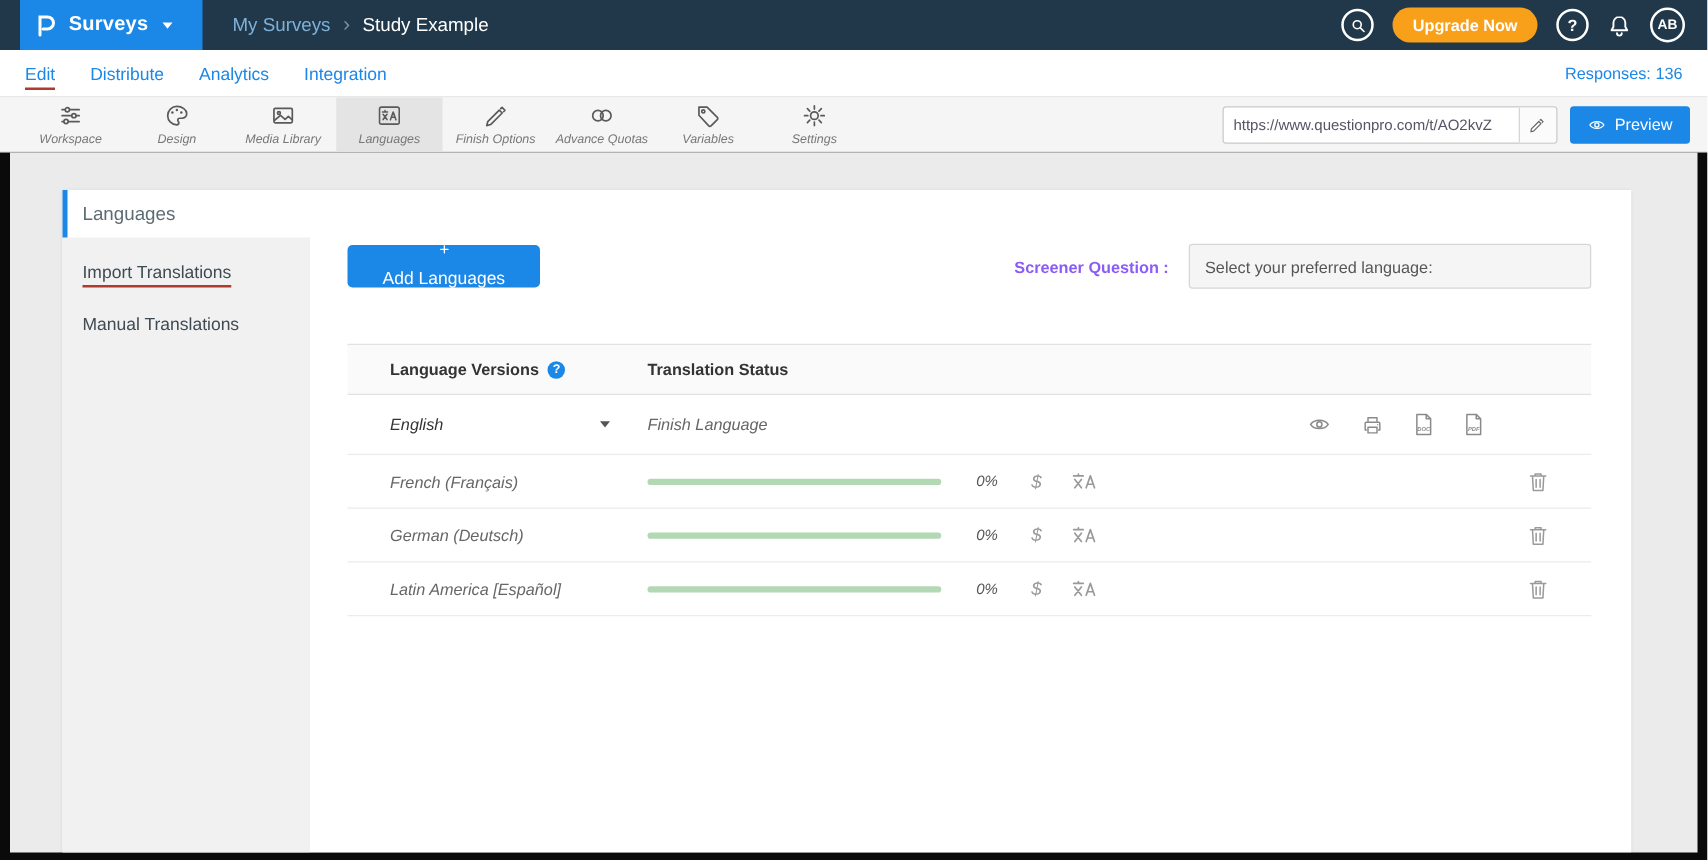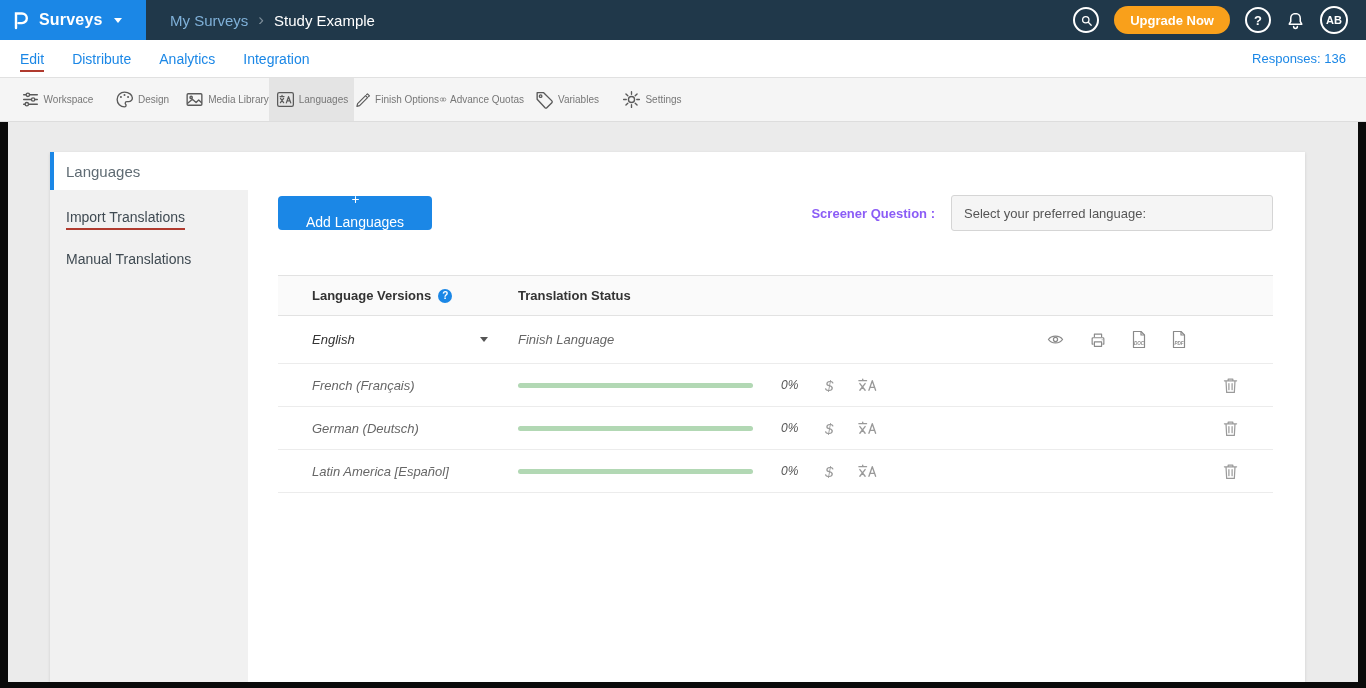--- a/index.html
+++ b/index.html
@@ -1,20 +1,20 @@
 <!DOCTYPE html>
 <html><head>
 <meta charset="utf-8">
 <style>
   * { box-sizing: border-box; margin: 0; padding: 0; }
   html,body { width:1366px; height:688px; overflow:hidden;
     font-family:"Liberation Sans", sans-serif; background:#fff; }
 
   
-  .topbar { height:40px; background:#20384a; display:flex; align-items:center; color:#fff; }
+  .topbar { height:40px; background:#20384a; display:flex; align-items:center; color:#fff;padding-left:16px; }
   .logo-box { width:146px; height:100%; background:#1b87e6; display:flex; align-items:center;
     padding:0 12px; gap:9px; cursor:pointer; }
   .logo-glyph svg { display:block; }
   .brand { font-size:16px; font-weight:bold; letter-spacing:.2px; }
   .tri-down-w { width:0; height:0; border-left:4px solid transparent; border-right:4px solid transparent;
     border-top:5px solid #fff; margin-left:2px; }
   .crumbs { display:flex; align-items:center; gap:10px; margin-left:24px; font-size:15px; }
   .crumb-parent { color:#7fb0d8; cursor:pointer; }
   .crumb-sep { color:#7d8d99; font-size:17px; }
   .crumb-current { color:#fff;text-align:center; }
@@ -30,22 +30,22 @@
   
   .navbar { height:38px; background:#fff; border-bottom:1px solid #e1e1e1; display:flex;
     align-items:center; padding:0 20px; gap:28px; }
   .nav-tab { color:#1b87e6; font-size:14px; cursor:pointer; }
   .u-red { border-bottom:2px solid #b03a2e; padding-bottom:3px; }
   .responses { margin-left:auto; color:#1b87e6; font-size:13px; }
 
   
   .toolbar { height:44px; background:#f5f5f5; border-bottom:1px solid #ddd; display:flex;
     align-items:stretch; padding-left:14px; }
-  .tool { width:85px; display:flex; flex-direction:row; align-items:center; justify-content:center;
-    gap:3px; cursor:pointer; color:#5a5a5a; }
+  .tool { width:85px; display:flex; flex-direction:column; align-items:center; justify-content:center;
+    gap:3px; cursor:pointer; color:#5a5a5a;font-style:italic; }
   .tool.active { background:#e4e4e4; }
   .tool svg { display:block; }
   .tool-label { font-size:10px; color:#777; white-space:nowrap; }
   .tb-right { margin-left:auto; display:flex; align-items:center; gap:10px; padding-right:14px; }
   .url-box { width:268px; height:30px; background:#fff; border:1px solid #c9c9c9; border-radius:3px;
     display:flex; align-items:center; overflow:hidden; }
   .url-box input { flex:1; border:none; outline:none; font-size:12px; color:#556; padding:0 8px;
     font-family:inherit; background:transparent; }
   .url-edit { width:30px; height:100%; border-left:1px solid #d5d5d5; background:#fbfbfb;
     display:flex; align-items:center; justify-content:center; cursor:pointer; color:#666; }
@@ -207,20 +207,38 @@
     <span class="tool-label">Variables</span>
   </div>
   <div class="tool">
     <svg width="21" height="21" viewBox="0 0 20 20" fill="none" stroke="currentColor" stroke-width="1.3" stroke-linecap="round">
       <circle cx="10" cy="10" r="2.9"></circle>
       <path d="M10 2.5 V5 M10 15 V17.5 M2.5 10 H5 M15 10 H17.5 M4.7 4.7 L6.5 6.5 M13.5 13.5 L15.3 15.3 M15.3 4.7 L13.5 6.5 M6.5 13.5 L4.7 15.3"></path>
     </svg>
     <span class="tool-label">Settings</span>
   </div>
 
+  <div class="tb-right">
+    <div class="url-box">
+      <input type="text" value="https://www.questionpro.com/t/AO2kvZ" style="">
+      <span class="url-edit">
+        <svg width="14" height="14" viewBox="0 0 20 20" fill="none" stroke="currentColor" stroke-width="1.4" stroke-linejoin="round">
+          <path d="M3 14.5 L11.5 6 l2.5 2.5 L5.5 17 L2.5 17.7 z"></path>
+          <path d="M12.6 4.9 l1.2-1.2 2.5 2.5 -1.2 1.2"></path>
+        </svg>
+      </span>
+    </div>
+    <button class="preview-btn">
+      <svg width="15" height="12" viewBox="0 0 18 16" fill="none" stroke="#fff" stroke-width="1.4">
+        <path d="M1.5 8 C4.5 3.2 13.5 3.2 16.5 8 C13.5 12.8 4.5 12.8 1.5 8 Z"></path>
+        <circle cx="9" cy="8" r="2.2"></circle>
+      </svg>
+      <span>Preview</span>
+    </button>
+  </div>
 </div>
 
 <div class="content-outer">
   <div class="content-inner">
     <section class="card">
       <div class="card-header">
         <span class="accent-bar"></span>
         <span class="card-title">Languages</span>
       </div>
       <div class="card-body">

